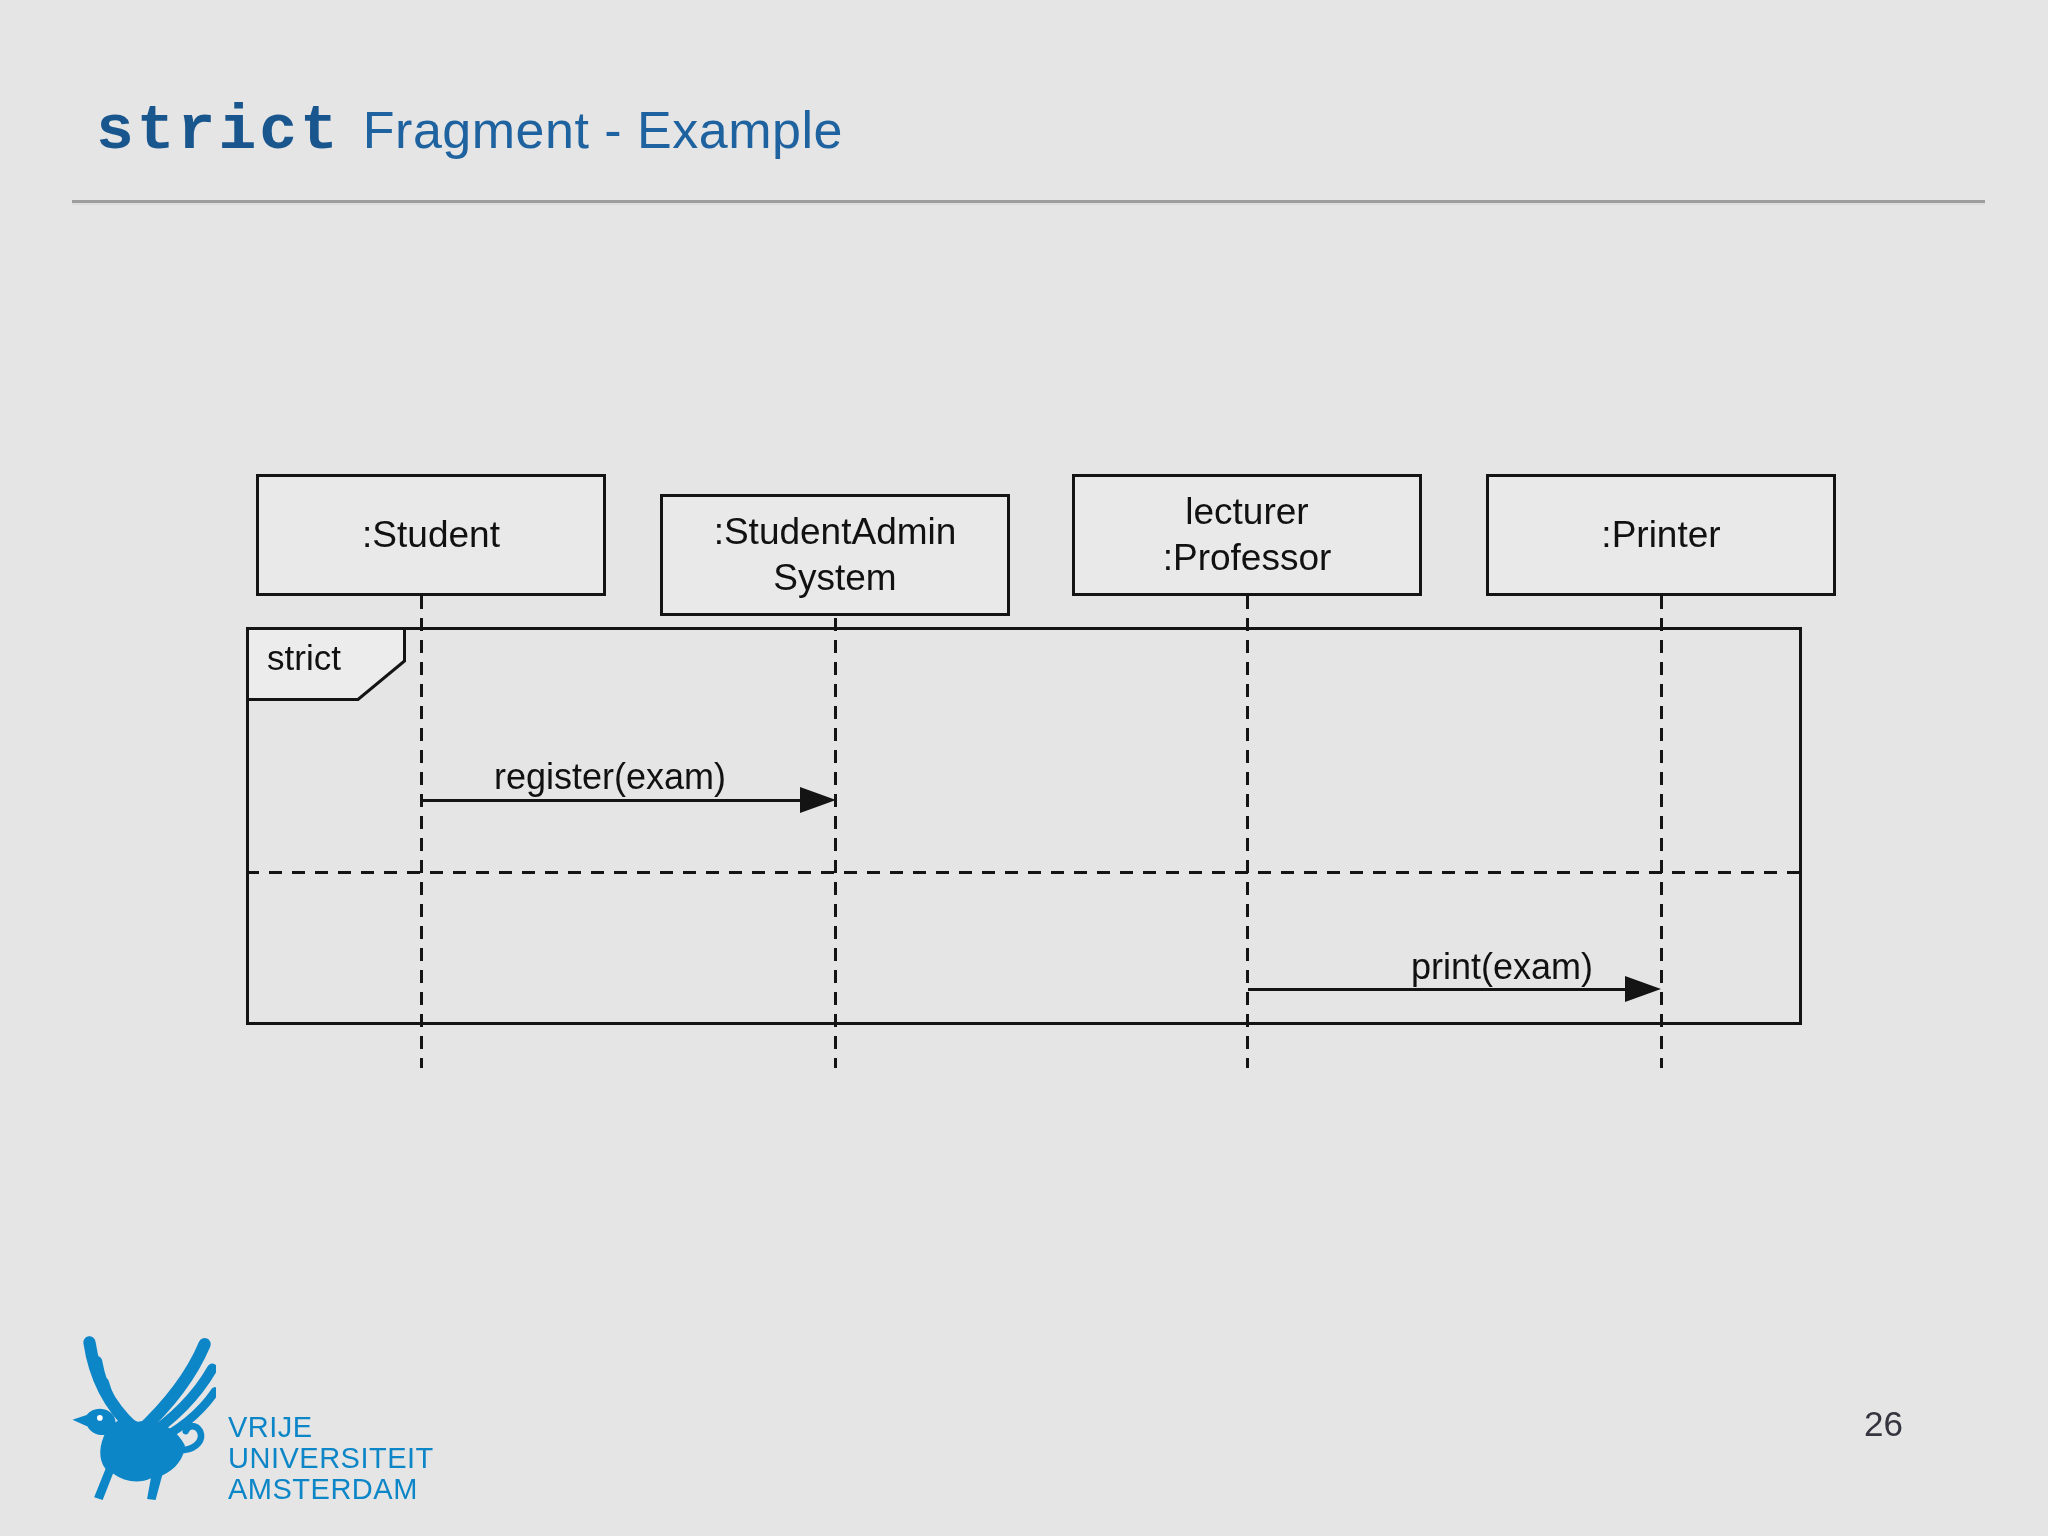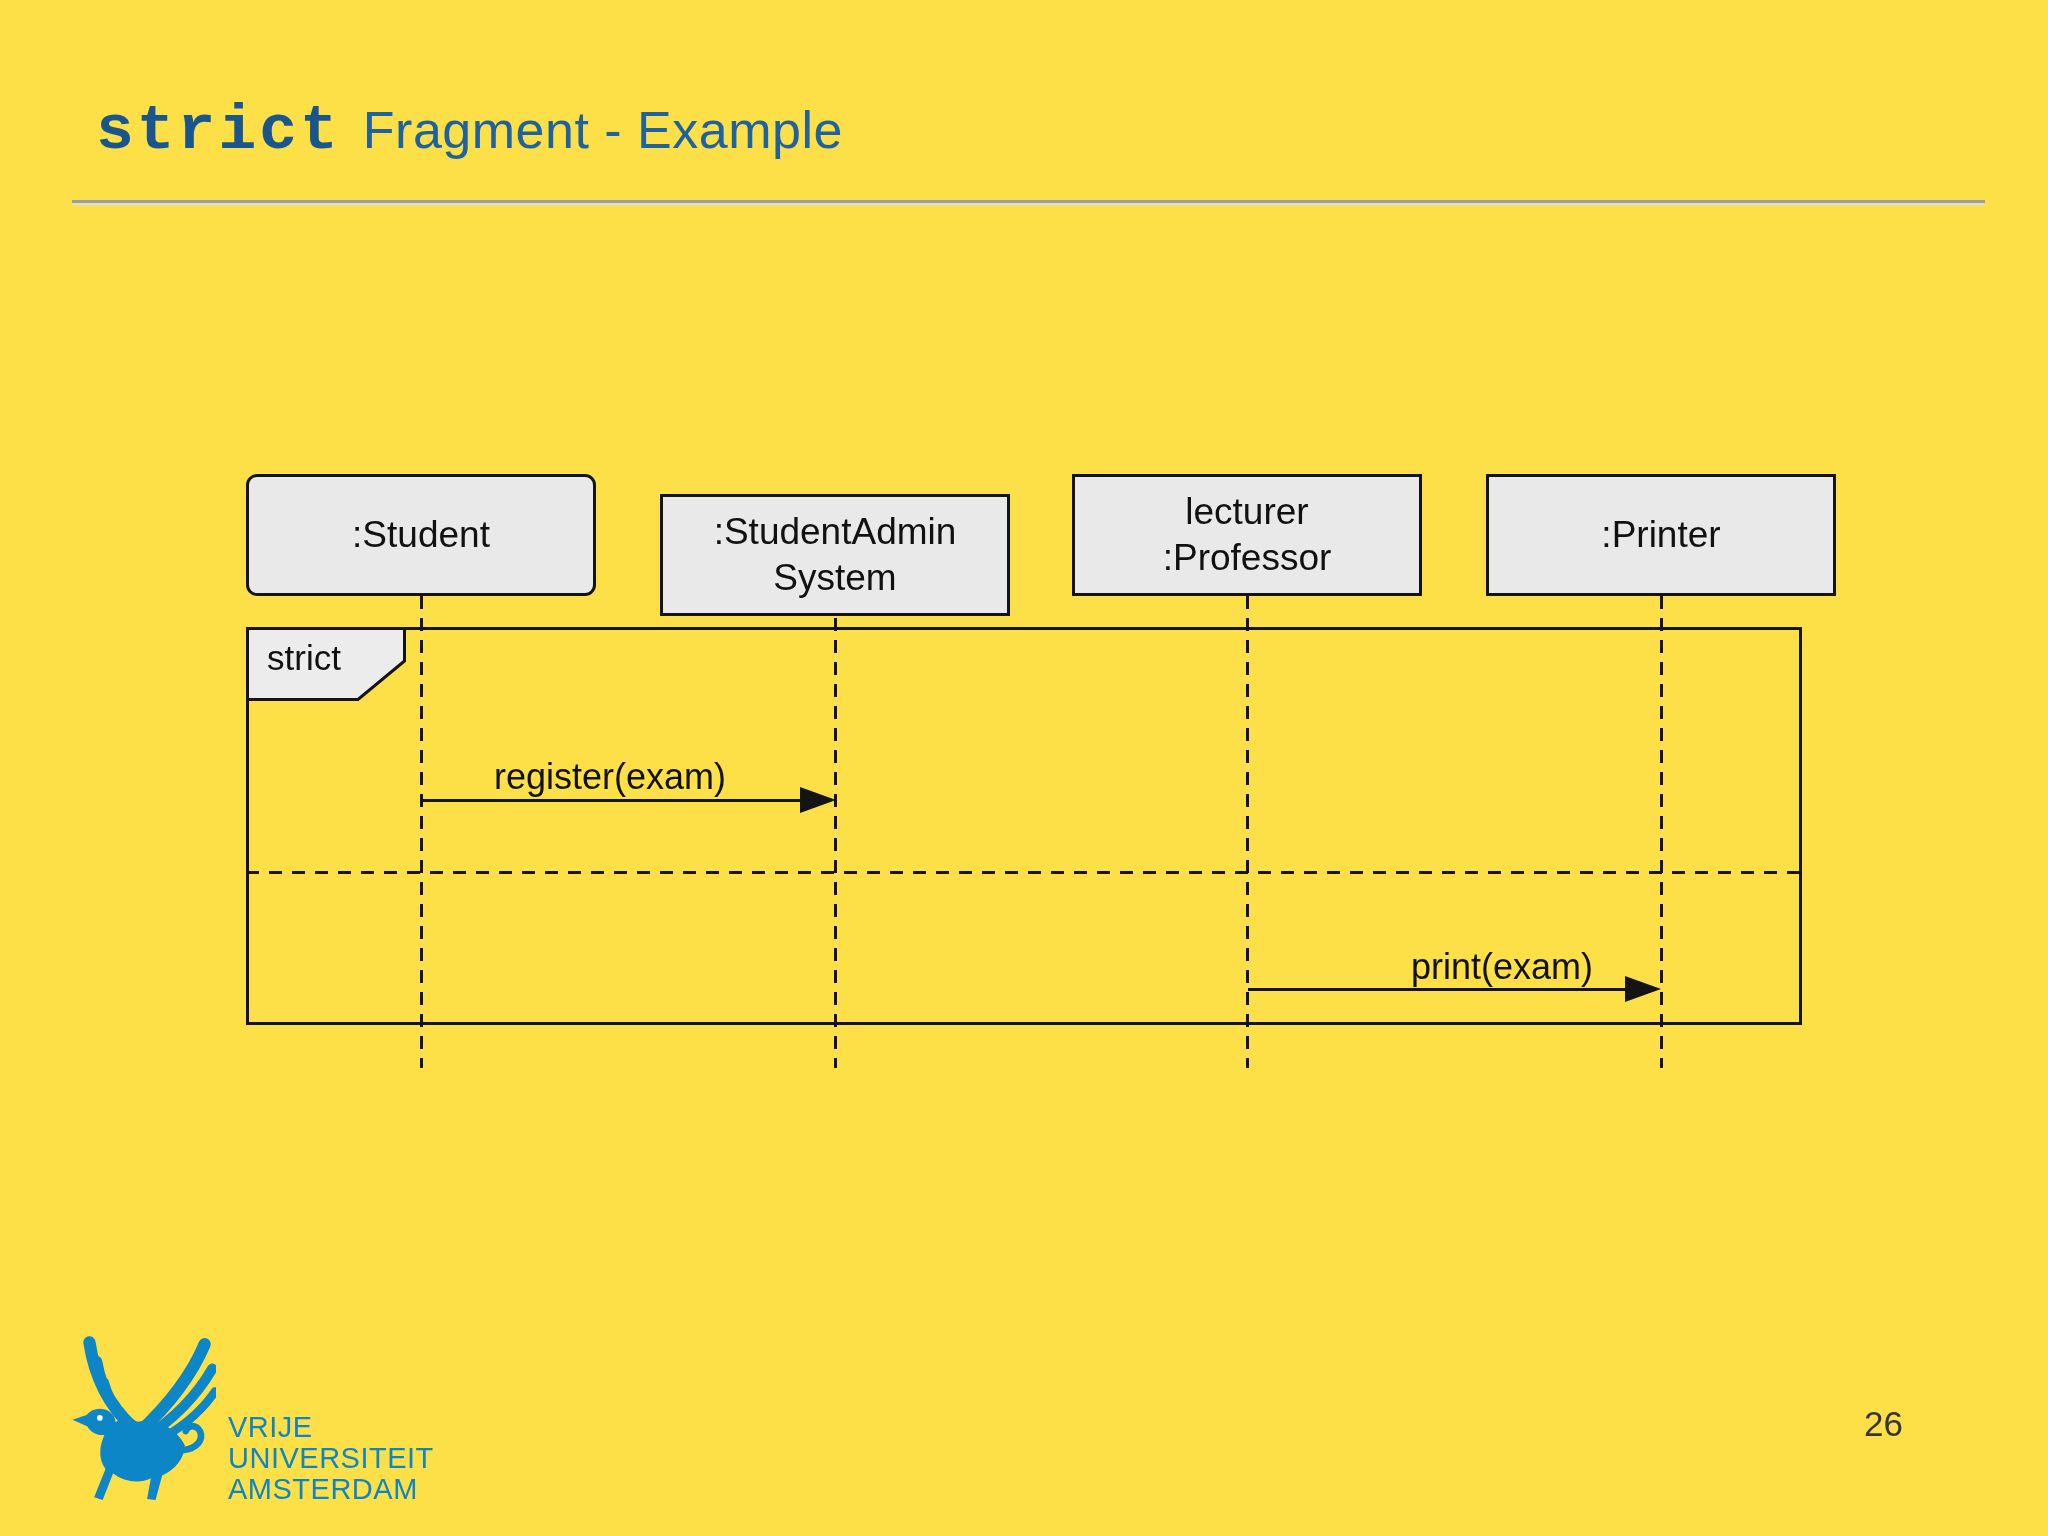--- a/index.html
+++ b/index.html
@@ -3,21 +3,21 @@
 <meta charset="utf-8">
 <style>
   html, body { margin: 0; padding: 0; }
   body {
     width: 2048px; height: 1536px;
     background: #ffffff;
     font-family: "Liberation Sans", sans-serif;
     position: relative;
     overflow: hidden;
   }
-  .slide { position: absolute; inset: 0; background: #fde047; }
+  .slide { position: absolute; inset: 0; background: #e5e5e5; }
 
   
   .title {
     position: absolute; left: 96px; top: 96px;
     display: flex; align-items: baseline; white-space: pre;
   }
   .title-code {
     font-family: "Liberation Mono", monospace;
     font-weight: bold; font-size: 63px; letter-spacing: 3px;
     color: #1a568e;
@@ -30,21 +30,21 @@
     background: #9e9e9e; box-shadow: 0 2px 0 #dcdcdc;
   }
 
   
   .head-box {
     position: absolute; top: 474px; height: 122px; width: 350px;
     background: #e9e9e9; border: 3px solid #141414; box-sizing: border-box;
     display: flex; flex-direction: column; align-items: center; justify-content: center;
     font-size: 37px; line-height: 46px; color: #111111; text-align: center;
   }
-  .box-1 { left: 246px; border-radius: 11px; }
+  .box-1 { left: 256px; }
   .box-2 { left: 660px; margin-top: 20px; }
   .box-3 { left: 1072px; }
   .box-4 { left: 1486px; }
 
   .lifeline {
     position: absolute; top: 596px; height: 472px; width: 3px;
     background: repeating-linear-gradient(to bottom, #141414 0 13px, transparent 13px 22px);
   }
   .ll-1 { left: 420px; }
   .ll-2 { left: 834px; }

